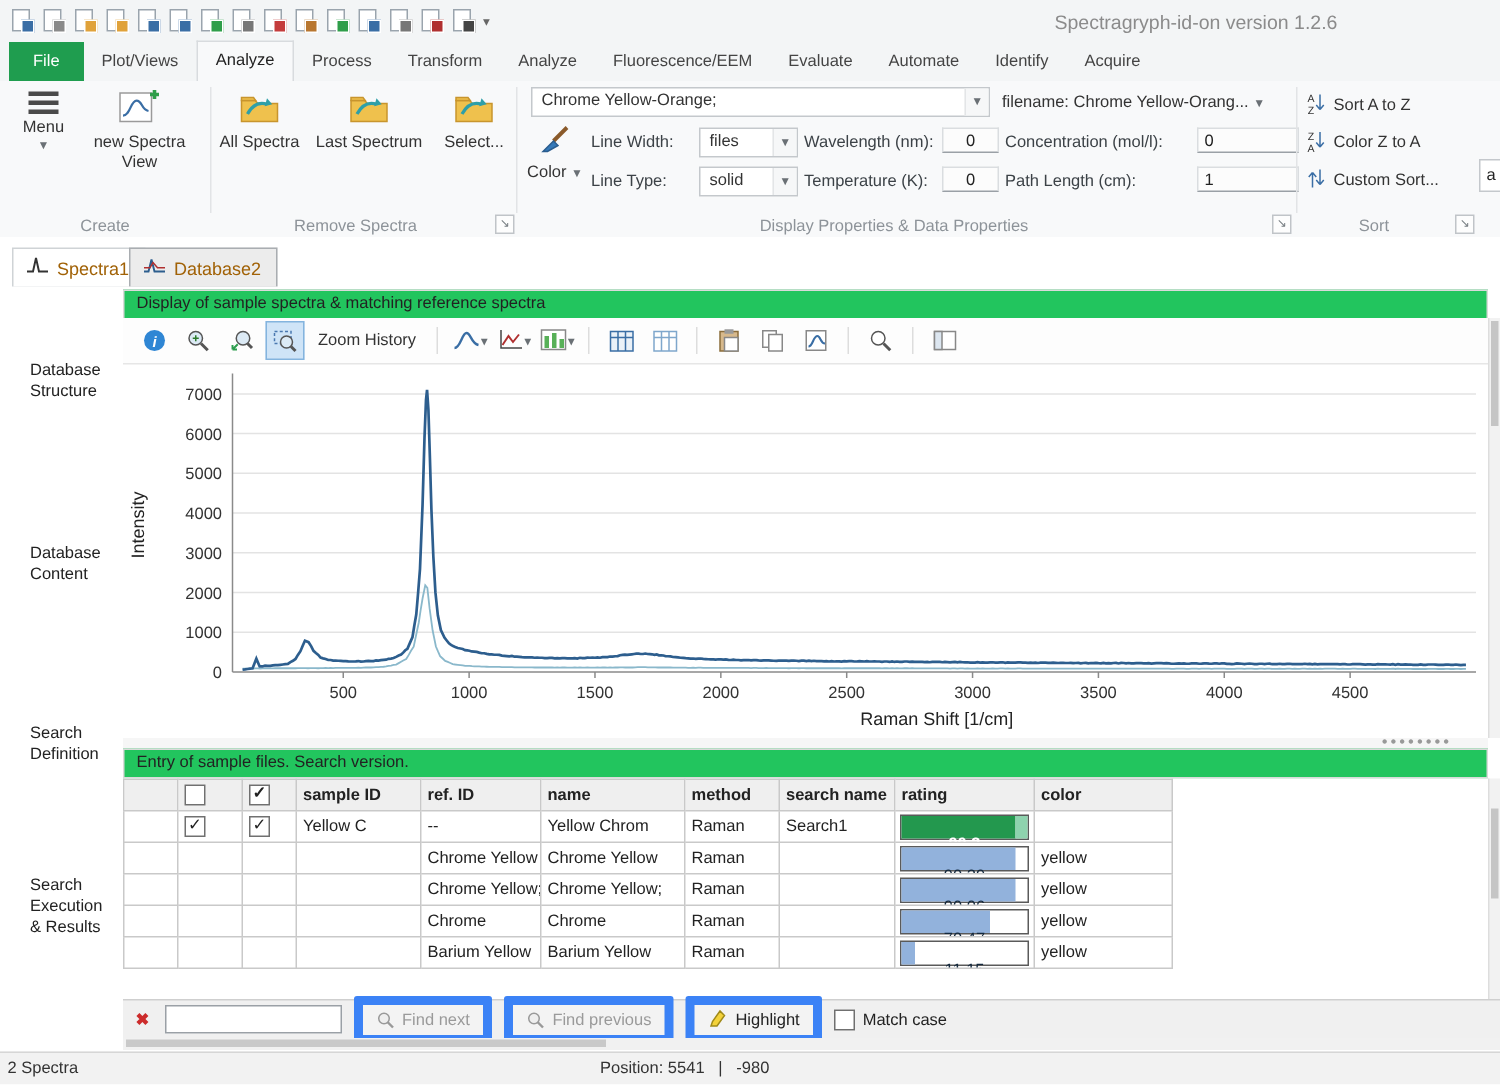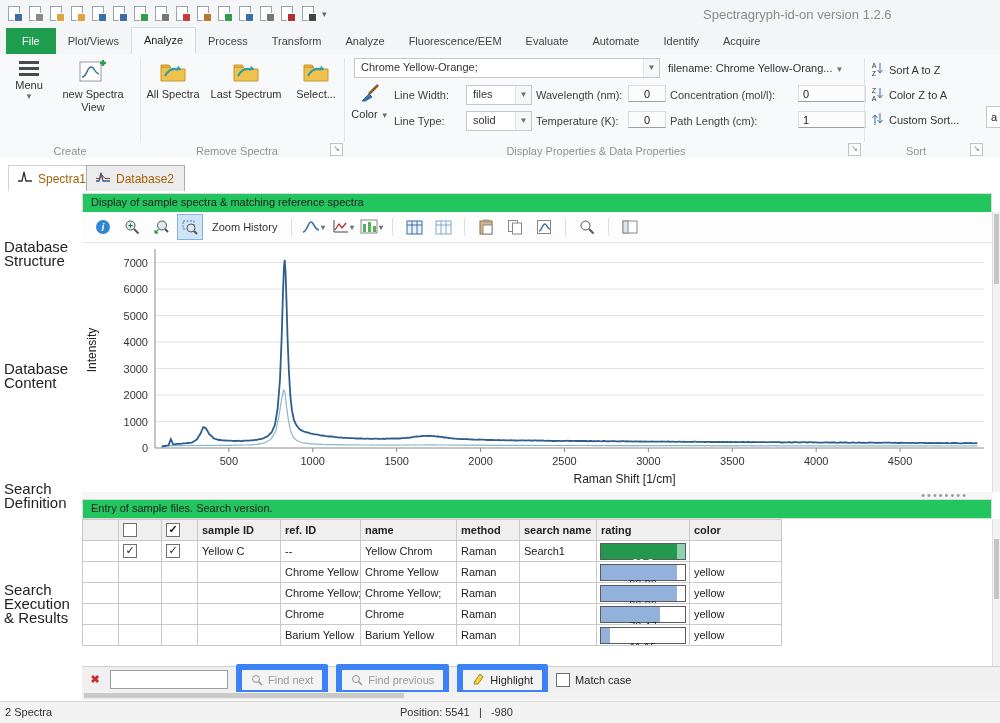--- a/index.html
+++ b/index.html
@@ -40,21 +40,21 @@
   .sortbtn{position:absolute;left:870px;display:flex;align-items:center;gap:5px;font-size:11px;color:#333;height:20px;}
   #cutoff-box{position:absolute;left:986px;top:52px;width:18px;height:20px;border:1px solid #c4c8cc;background:#fff;font-size:11px;line-height:20px;padding-left:4px;}
 
   
   #doctabs{position:absolute;left:0;top:158px;right:0;height:33px;background:#fff;}
   .doctab{position:absolute;top:7px;display:inline-flex;align-items:flex-end;gap:5px;padding:4px 10px 5px 8px;border:1px solid #cfd3d6;background:#fff;font-size:12px;color:#a16207;}
   .doctab.active{background:#ececec;border-color:#a9adb1;}
 
   
   #workspace{position:absolute;left:0;top:191px;width:1000px;height:510px;background:#fff;}
-  .side-item{position:absolute;left:4px;font-size:15px;color:#222;white-space:pre-line;line-height:14px;cursor:default;}
+  .side-item{position:absolute;left:20px;font-size:11px;color:#222;white-space:pre-line;line-height:14px;cursor:default;}
   #content{position:absolute;left:82px;top:0;right:0;bottom:0;}
   .strip{position:absolute;left:0;right:8px;height:18px;background:#22c55e;border:1px solid #dadada;font-size:11px;color:#222;line-height:17px;padding-left:8px;}
 
   
   #ctoolbar{position:absolute;left:0;top:21px;right:8px;height:30px;background:#fdfdfd;border-bottom:1px solid #e6e6e6;display:flex;align-items:center;gap:3px;padding-left:8px;}
   .ticon{width:24px;height:24px;display:inline-flex;align-items:center;justify-content:center;border:1px solid transparent;gap:1px;}
   .ticon.active{background:#cfe4f7;border:1px solid #84b4de;}
   .tlabel{font-size:11px;color:#333;padding:4px 6px;}
   .tsep{width:1px;height:18px;background:#ddd;margin:0 5px;}
 

